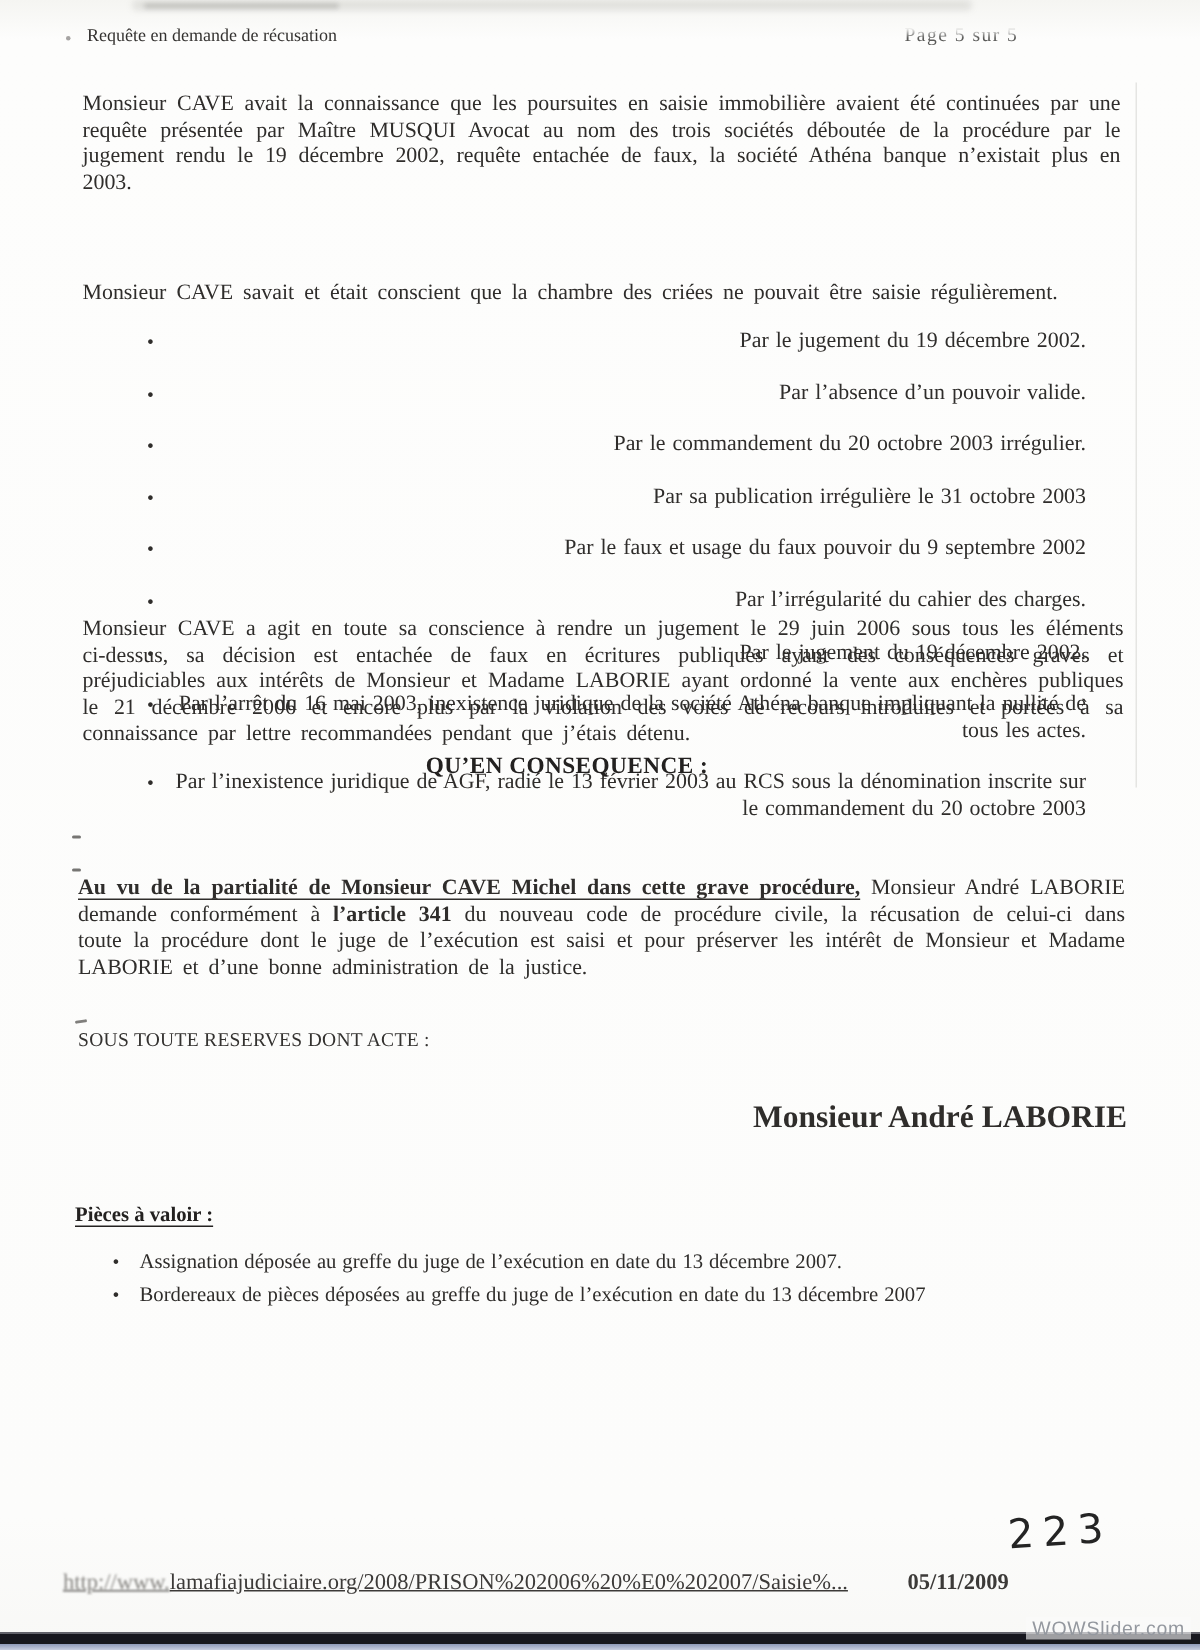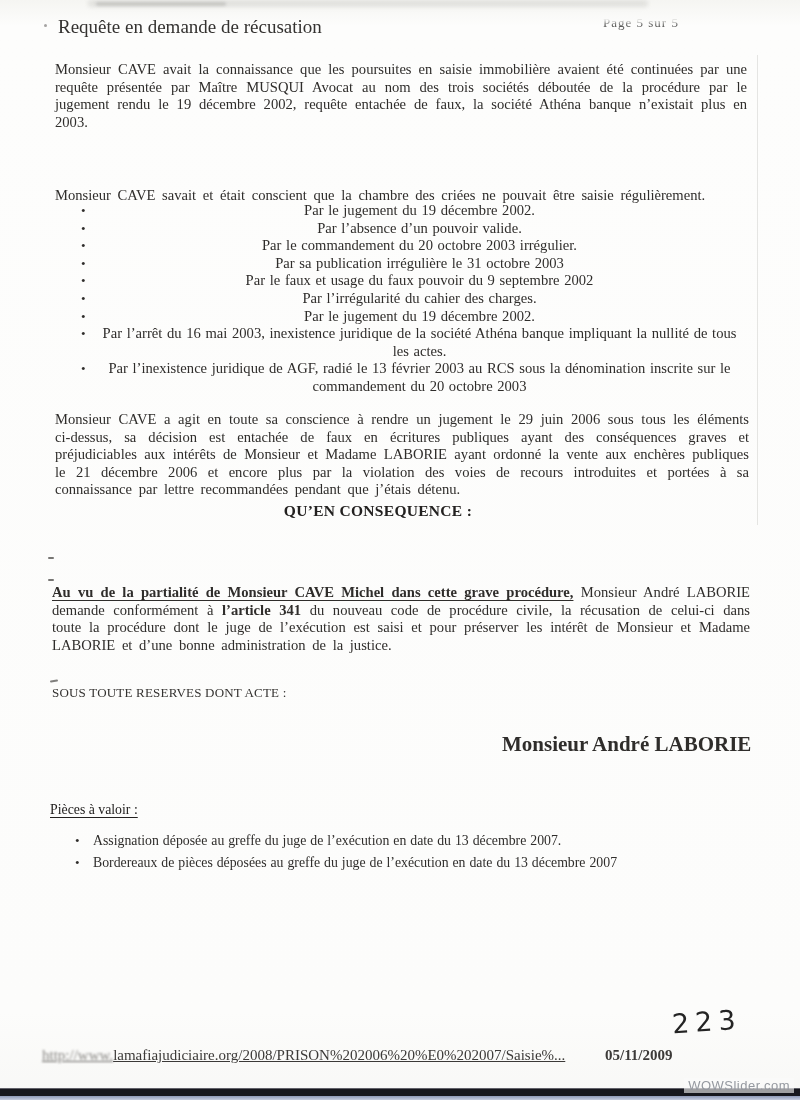--- a/index.html
+++ b/index.html
@@ -10,45 +10,45 @@
   }
   .page{
     position:absolute;inset:0;
     background:linear-gradient(180deg,#f5f5f2 0px,#fdfdfc 26px,#fcfcfb 92%,#f8f8f6 100%);
   }
   .abs{position:absolute;}
   .para{
     margin:0;font-size:14.6px;line-height:17.6px;
     text-align:justify;text-align-last:left;word-spacing:3px;color:#2f2d2b;
   }
-  .header-line{font-size:19px;color:#343230;}
+  .header-line{font-size:12px;color:#343230;}
   .page-info{
     font-size:13px;color:#5a5a58;letter-spacing:1px;
     -webkit-mask-image:linear-gradient(to bottom,transparent 0%,rgba(0,0,0,.15) 30%,#000 65%);
     mask-image:linear-gradient(to bottom,transparent 0%,rgba(0,0,0,.15) 30%,#000 65%);
     filter:blur(.4px);
   }
   ul.blist{list-style:none;margin:0;padding:0;}
   ul.blist li{
-    position:relative;padding-left:17px;margin:0;
+    position:relative;padding-left:17px;margin:17px;
     font-size:14.6px;line-height:17.6px;color:#2f2d2b;
-    text-align:center;word-spacing:1px;
+    text-align:right;word-spacing:1px;
   }
   ul.blist li .dot::before{
     content:"\2022";position:absolute;left:0;top:0;color:#2f2d2b;font-size:13px;
   }
   .heading-center{
     width:756px;left:0;text-align:center;font-weight:bold;font-size:15.5px;color:#232120;
     letter-spacing:.3px;
   }
   .emph{font-weight:bold;text-decoration:underline;text-underline-offset:2.5px;text-decoration-thickness:1.4px;}
   .b{font-weight:bold;}
   .reserves{font-size:13px;color:#343230;letter-spacing:.2px;}
   .signature{font-size:21px;color:#2f2d2b;font-weight:bold;}
-  .pieces-head{font-size:13.8px;font-weight:normal;color:#232120;text-decoration:underline;text-underline-offset:3px;}
+  .pieces-head{font-size:13.8px;font-weight:bold;color:#232120;text-decoration:underline;text-underline-offset:3px;}
   ul.plist{list-style:none;margin:0;padding:0;}
   ul.plist li{
     position:relative;padding-left:18px;margin:0 0 3px 0;
     font-size:13.8px;line-height:19.4px;color:#2f2d2b;word-spacing:.5px;
   }
   ul.plist li .dot::before{
     content:"\2022";position:absolute;left:0;top:0;color:#2f2d2b;font-size:13px;
   }
   .handwritten{
     font-family:"DejaVu Sans",sans-serif;font-size:27px;color:#242424;

